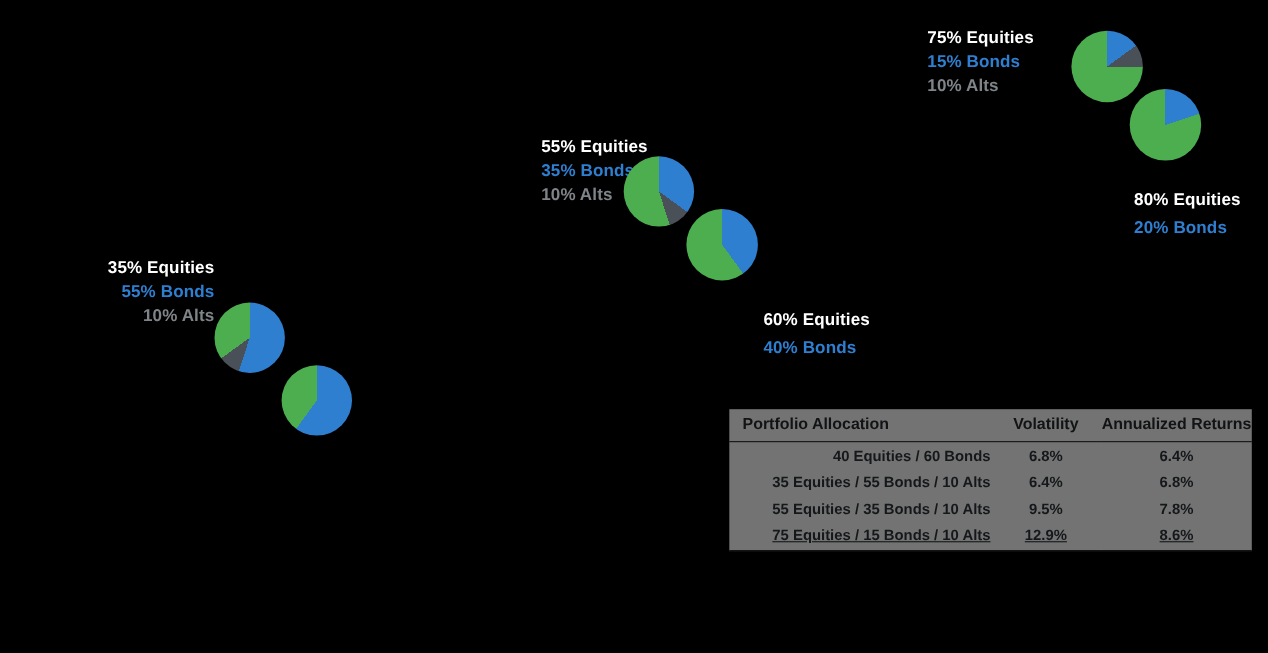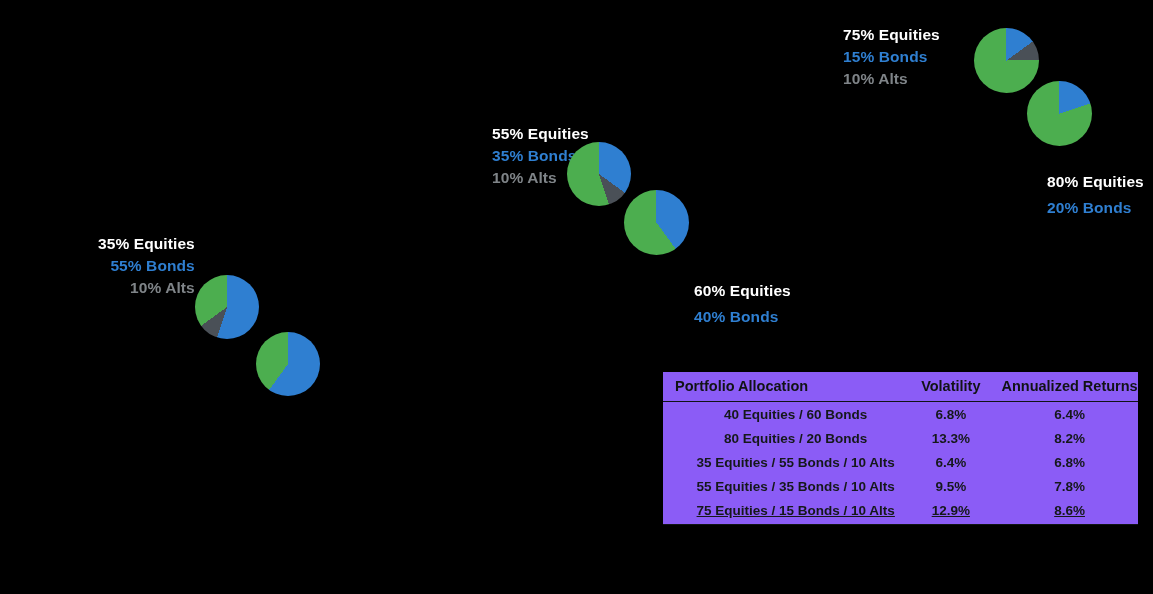--- a/index.html
+++ b/index.html
@@ -40,21 +40,21 @@
     position: absolute;
     border-radius: 50%;
   }
 
   
   #alloc-table {
     position: absolute;
     left: 663px;
     top: 372px;
     width: 475px;
-    background: #8b5cf6;
+    background: #737373;
     box-sizing: border-box;
     padding: 0;
   }
   #alloc-table table {
     border-collapse: collapse;
     width: 100%;
     font-family: "Liberation Sans", sans-serif;
   }
   #alloc-table thead th {
     font-size: 14.5px;
@@ -75,21 +75,21 @@
 
   #alloc-table tbody td {
     font-size: 13.5px;
     font-weight: bold;
     color: #15181a;
     padding: 4.5px 0 4.5px 0;
     text-align: center;
     white-space: nowrap;
   }
   #alloc-table tbody td.cell-alloc {
-    text-align: center;
+    text-align: right;
     padding-left: 28px;
   }
   #alloc-table tbody tr:last-child td {
     border-bottom: 1.4px solid #111315;
     padding-bottom: 6px;
     text-decoration: underline;
   }
 </style>
 </head>
 <body>
@@ -113,21 +113,21 @@
     <span class="line equities">60% Equities</span>
     <span class="line bonds">40% Bonds</span>
   </div>
 
   <div class="label-block three-line" style="left:843px; top:24px;">
     <span class="line equities">75% Equities</span>
     <span class="line bonds">15% Bonds</span>
     <span class="line alts">10% Alts</span>
   </div>
 
-  <div class="label-block two-line" style="left:1031px; top:169px;margin-left:16px;">
+  <div class="label-block two-line" style="left:1031px; top:169px;">
     <span class="line equities">80% Equities</span>
     <span class="line bonds">20% Bonds</span>
   </div>
 
   <div class="pie" id="pie-35-55-10" style="left: 195px; top: 275px; width: 64px; height: 64px; background: conic-gradient(rgb(47, 127, 209) 0deg, rgb(47, 127, 209) 198deg, rgb(74, 80, 87) 198deg, rgb(74, 80, 87) 234deg, rgb(76, 174, 79) 234deg, rgb(76, 174, 79) 360deg);"></div>
 
   <div class="pie" id="pie-40-60" style="left: 256px; top: 332px; width: 64px; height: 64px; background: conic-gradient(rgb(47, 127, 209) 0deg, rgb(47, 127, 209) 216deg, rgb(76, 174, 79) 216deg, rgb(76, 174, 79) 360deg);"></div>
 
   <div class="pie" id="pie-55-35-10" style="left: 567px; top: 142px; width: 64px; height: 64px; background: conic-gradient(rgb(47, 127, 209) 0deg, rgb(47, 127, 209) 126deg, rgb(74, 80, 87) 126deg, rgb(74, 80, 87) 162deg, rgb(76, 174, 79) 162deg, rgb(76, 174, 79) 360deg);"></div>
 
@@ -146,25 +146,20 @@
           <th class="col-ret">Annualized Returns</th>
         </tr>
       </thead>
       <tbody>
         <tr>
           <td class="cell-alloc">40 Equities / 60 Bonds</td>
           <td>6.8%</td>
           <td>6.4%</td>
         </tr>
         <tr>
-          <td class="cell-alloc">80 Equities / 20 Bonds</td>
-          <td>13.3%</td>
-          <td>8.2%</td>
-        </tr>
-        <tr>
           <td class="cell-alloc">35 Equities / 55 Bonds / 10 Alts</td>
           <td>6.4%</td>
           <td>6.8%</td>
         </tr>
         <tr>
           <td class="cell-alloc">55 Equities / 35 Bonds / 10 Alts</td>
           <td>9.5%</td>
           <td>7.8%</td>
         </tr>
         <tr>

